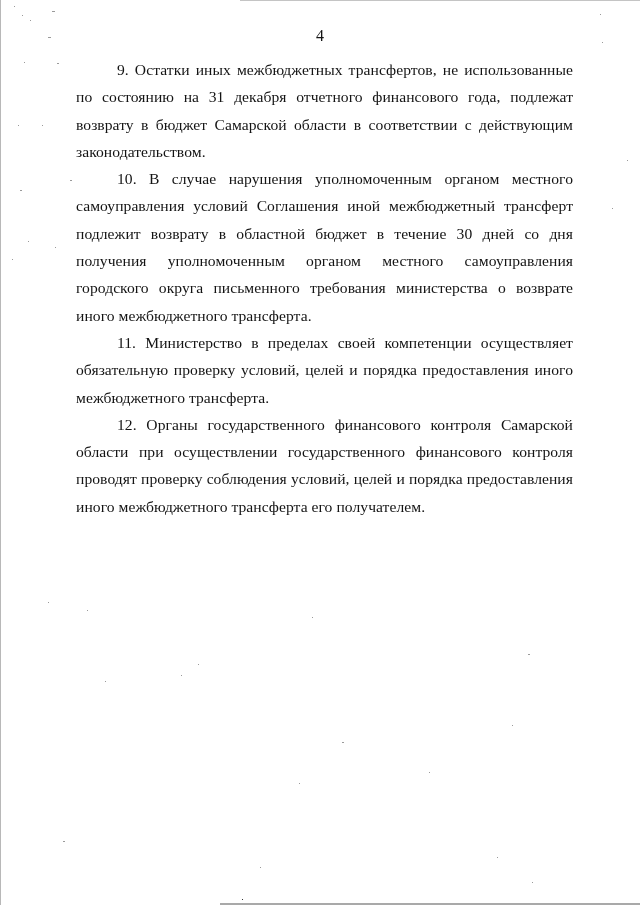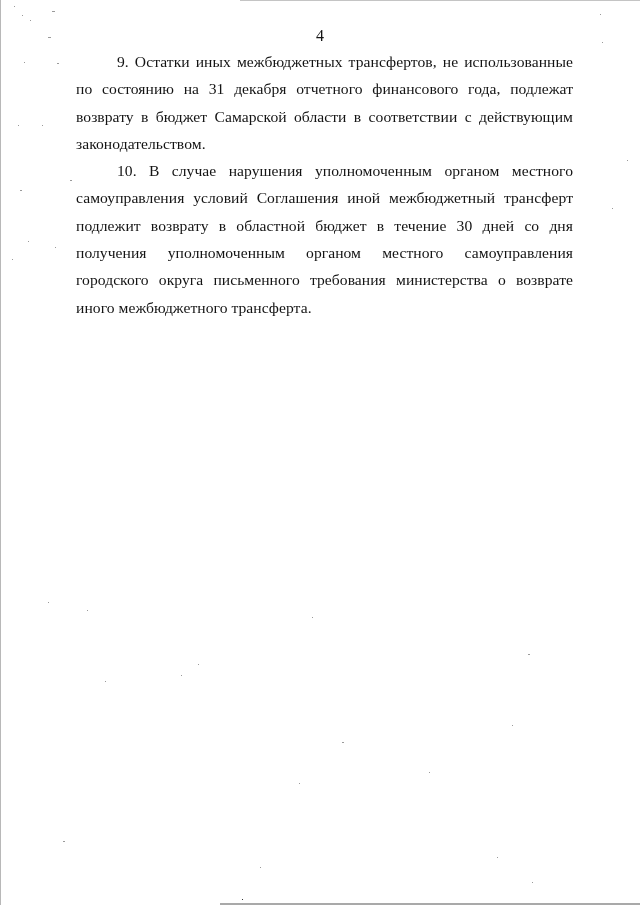--- a/index.html
+++ b/index.html
@@ -44,21 +44,21 @@
       top: 26px;
       left: 0;
       width: 640px;
       text-align: center;
       font-size: 16px;
       line-height: 20px;
     }
     .body-text {
       position: absolute;
       left: 76px;
-      top: 48px;
+      top: 56px;
       width: 497px;
     }
     .para {
       margin: 0;
       font-size: 15.6px;
       line-height: 27.3px;
       text-align: justify;
       text-indent: 41px;
       letter-spacing: 0.05px;
     }
@@ -74,20 +74,22 @@
 <div class="page">
   <div class="edge-left"></div>
   <div class="edge-top"></div>
   <div class="edge-bottom"></div>
 
   <div class="page-number">4</div>
 
   <div class="body-text">
     <p class="para">9. Остатки иных межбюджетных трансфертов, не использованные по состоянию на 31 декабря отчетного финансового года, подлежат возврату в бюджет Самарской области в соответствии с действующим законодательством.</p>
     <p class="para">10. В случае нарушения уполномоченным органом местного самоуправления условий Соглашения иной межбюджетный трансферт подлежит возврату в областной бюджет в течение 30 дней со дня получения уполномоченным органом местного самоуправления городского округа письменного требования министерства о возврате иного межбюджетного трансферта.</p>
+    <p class="para">11. Министерство в пределах своей компетенции осуществляет обязательную проверку условий, целей и порядка предоставления иного межбюджетного трансферта.</p>
+    <p class="para">12. Органы государственного финансового контроля Самарской области при осуществлении государственного финансового контроля проводят проверку соблюдения условий, целей и порядка предоставления иного межбюджетного трансферта его получателем.</p>
   </div>
 
   <div>
     <span class="noise" style="left:14px;top:6px"></span>
     <span class="noise" style="left:22px;top:15px"></span>
     <span class="noise" style="left:30px;top:20px"></span>
     <span class="noise" style="left:52px;top:11px;width:3px"></span>
     <span class="noise" style="left:48px;top:37px;width:3px"></span>
     <span class="noise" style="left:24px;top:62px"></span>
     <span class="noise" style="left:57px;top:63px;width:2px"></span>

